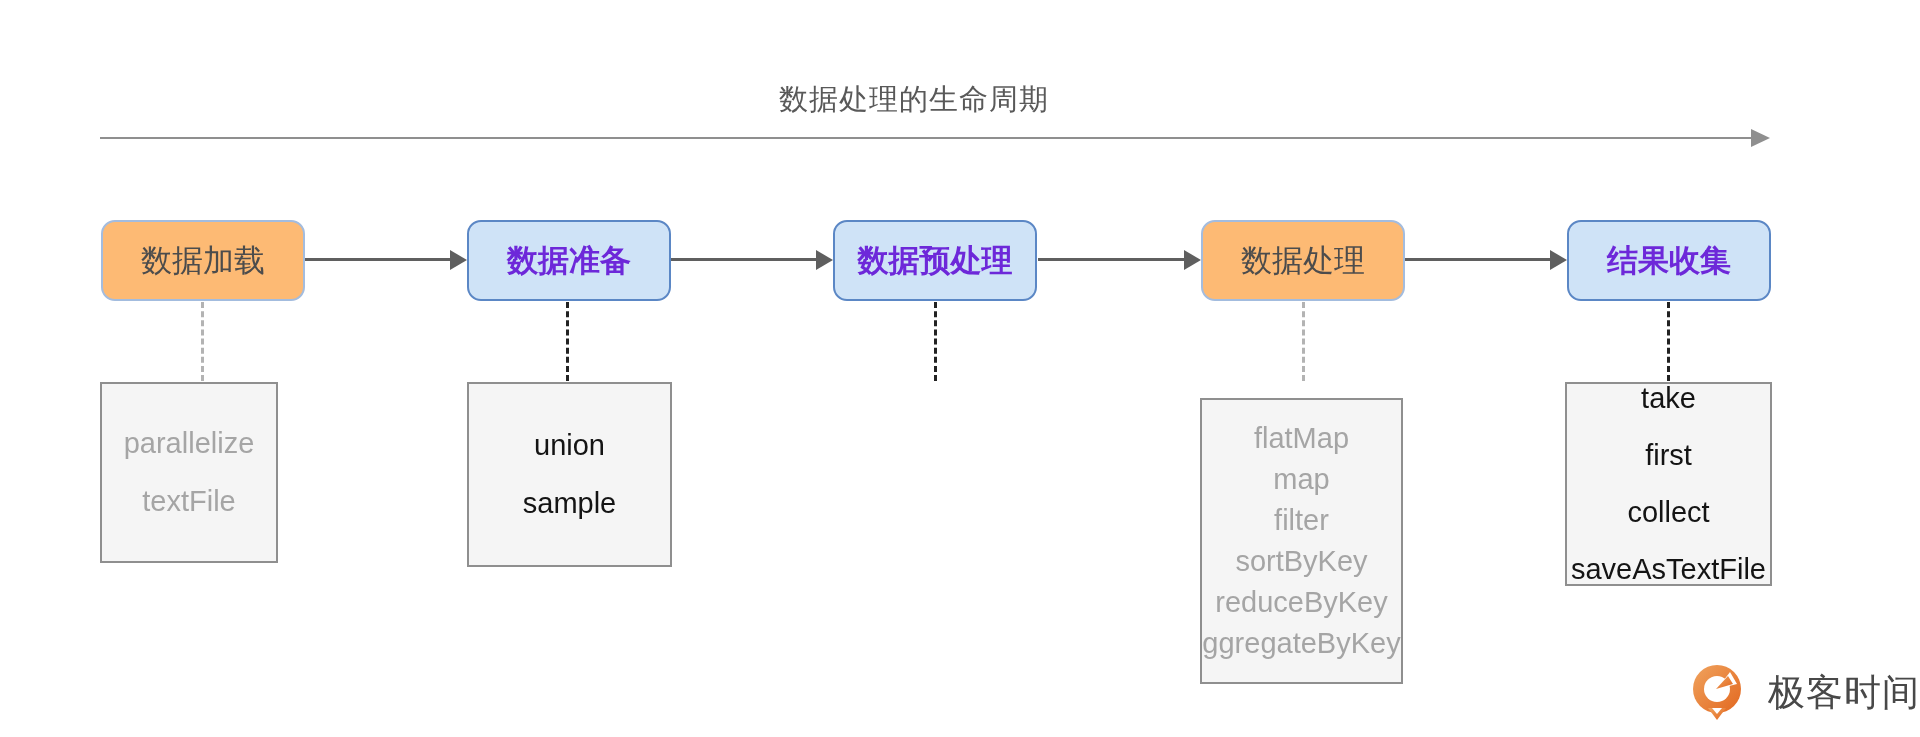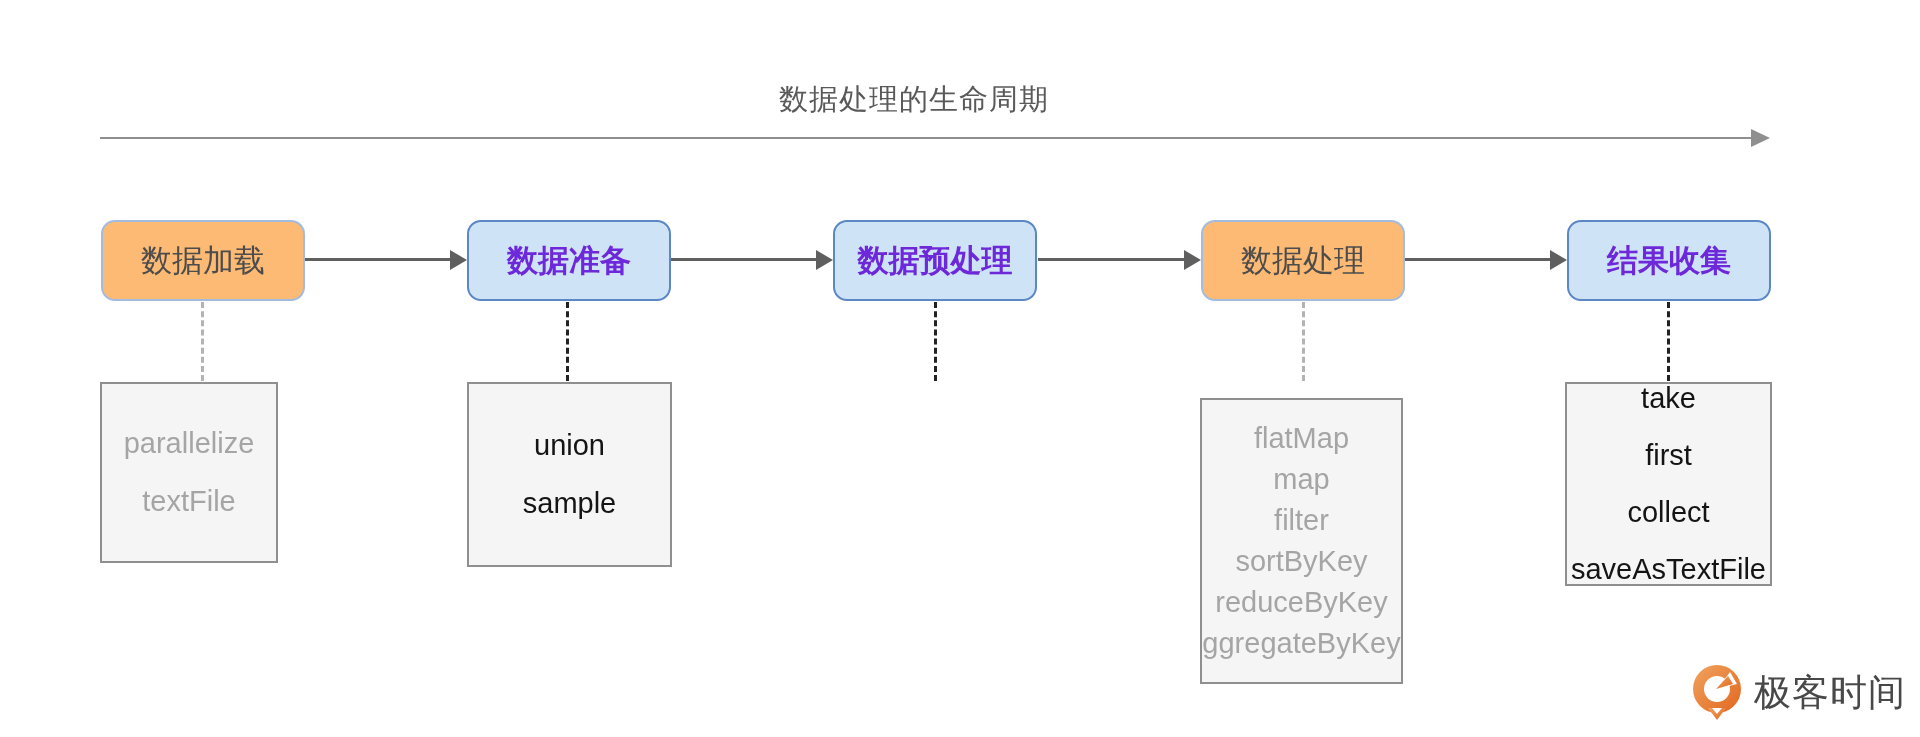--- a/index.html
+++ b/index.html
@@ -46,21 +46,21 @@
   .ops-box .op{line-height:1;white-space:nowrap;}
   .ops-box.inactive{color:#a5a5a5;}
   .ops-box.active{color:#141414;}
   .o1{left:100px;width:178px;height:181px;gap:29px;}
   .o2{left:467px;width:205px;height:185px;gap:29px;}
   .o3{left:833px;width:193px;height:185px;gap:29px;}
   .o4{left:1200px;width:203px;height:286px;gap:12px;margin-top:16px;}
   .o5{left:1565px;width:207px;height:204px;gap:28px;}
 
   
-  .logo{position:absolute;left:1690px;top:664px;display:flex;align-items:center;gap:10px;}
+  .logo{position:absolute;left:1690px;top:664px;display:flex;align-items:center;gap:24px;}
   .logo-text{font-size:37px;color:#484848;font-weight:500;letter-spacing:1px;white-space:nowrap;}
 </style>
 </head>
 <body>
 
 <div class="canvas">
 
   <div class="title">数据处理的生命周期</div>
 
   <div class="top-arrow">

